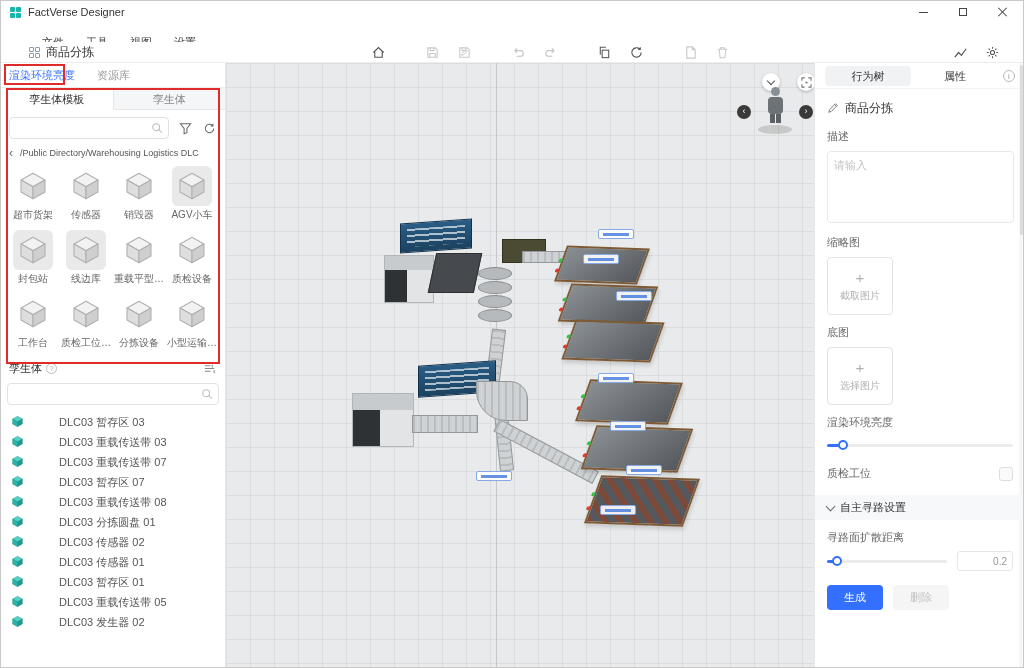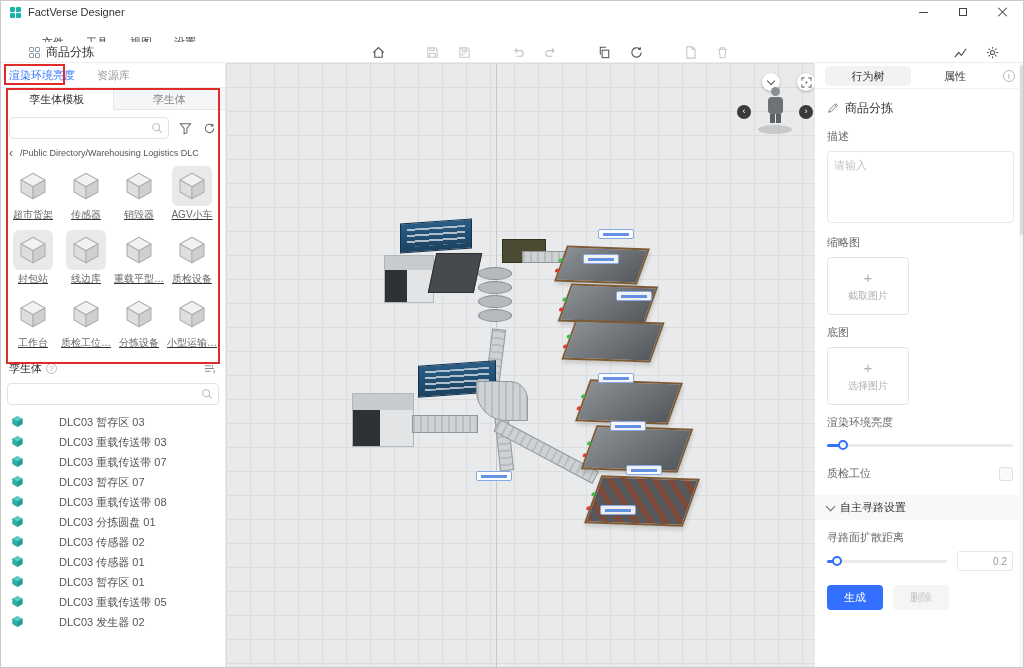--- a/index.html
+++ b/index.html
@@ -53,21 +53,21 @@
   .lib-tab.active { background:#fff; color:#333; border-right:1px solid #e7e7e7; border-bottom-color:#fff; }
   .search-row { display:flex; align-items:center; padding:7px 8px 5px 8px; gap:8px; }
   .search-box { position:relative; flex:1; height:22px; }
   .search-box input { width:100%; height:22px; border:1px solid #e2e2e2; border-radius:4px; padding:0 22px 0 8px; font-size:11px; color:#333; outline:none; background:#fff; }
   .search-box svg.mag { position:absolute; right:6px; top:5px; width:12px; height:12px; }
   .icon-btn { width:16px; height:16px; display:flex; align-items:center; justify-content:center; }
   .icon-btn svg { width:13px; height:13px; }
   .breadcrumb-row { display:flex; align-items:center; padding:2px 8px 4px 8px; color:#555; }
   .bc-back { font-size:12px; color:#666; margin-right:3px; width:8px; }
   .bc-text { font-size:9px; white-space:nowrap; overflow:hidden; }
-  .tpl-grid { display:grid; grid-template-columns:repeat(4,1fr); padding:2px 6px; row-gap:8px;text-decoration:underline; }
+  .tpl-grid { display:grid; grid-template-columns:repeat(4,1fr); padding:2px 6px; row-gap:8px; }
   .tpl-item { display:flex; flex-direction:column; align-items:center; width:52px; }
   .cube-wrap { width:40px; height:40px; display:flex; align-items:center; justify-content:center; border-radius:6px; }
   .tpl-item.selected .cube-wrap { background:#e9e9ea; }
   .cube { width:32px; height:32px; }
   .twin-cube { width:13px; height:13px; flex:none; }
   .tpl-label { margin-top:2px; font-size:10px; color:#666; max-width:52px; white-space:nowrap; overflow:hidden; text-overflow:ellipsis; text-align:center; }
   .twins-header { display:flex; align-items:center; height:24px; padding:0 8px; margin-top:4px; }
   .twins-title { font-size:11px; color:#333; }
   .help-circ { width:11px; height:11px; border:1px solid #bbb; border-radius:50%; margin-left:4px; color:#aaa; font-size:8px; line-height:10px; text-align:center; }
   .layout-ic { margin-left:auto; }
@@ -83,21 +83,21 @@
   .right-tabs { display:flex; align-items:center; height:26px; padding:0 10px; gap:0; border-bottom:1px solid #f2f2f2; }
   .rtab { flex:1; text-align:center; line-height:20px; color:#333; font-size:11px; }
   .rtab.pill { background:#f1f2f4; border-radius:4px; max-width:86px; }
   .info-ic { width:12px; height:12px; border:1px solid #b9b9b9; border-radius:50%; color:#999; font-size:8px; text-align:center; line-height:11px; margin-left:4px; flex:none; }
   .rp-body { padding:8px 12px; }
   .rp-title-row { display:flex; align-items:center; gap:6px; height:22px; }
   .rp-title { font-size:12px; color:#333; }
   .rp-label { margin-top:10px; color:#666; font-size:11px; }
   .rp-textarea { margin-top:7px; width:187px; height:72px; border:1px solid #e8e8e8; border-radius:4px; resize:none; padding:6px; font-family:inherit; font-size:11px; color:#333; outline:none; }
   .rp-textarea::placeholder { color:#c4c4c4; }
-  .pick-box { margin-top:7px; width:82px; height:58px; border:1px solid #e4e4e4; border-radius:4px; display:flex; flex-direction:column; align-items:center; justify-content:center; color:#b0b0b0; background:#fff; }
+  .pick-box { margin-top:7px; width:66px; height:58px; border:1px solid #e4e4e4; border-radius:4px; display:flex; flex-direction:column; align-items:center; justify-content:center; color:#b0b0b0; background:#fff; }
   .pick-box .plus:before { content:"+"; font-size:15px; color:#b0b0b0; }
   .pick-box .pick-label { font-size:10px; margin-top:3px; }
   .slider { position:relative; margin-top:10px; height:10px; }
   .slider .track { position:absolute; left:0; right:0; top:4px; height:3px; background:#ebebec; border-radius:2px; }
   .slider .fill { position:absolute; left:0; top:4px; height:3px; background:#3370ff; border-radius:2px; }
   .slider .thumb { position:absolute; top:0; width:10px; height:10px; background:#fff; border:2px solid #3370ff; border-radius:50%; }
   .pp-row { display:flex; align-items:center; margin-top:16px; }
   .checkbox { margin-left:auto; width:14px; height:14px; border:1px solid #dedede; border-radius:3px; background:#fafafa; }
   .section-row { display:flex; align-items:center; gap:6px; margin:14px -12px 0 -12px; padding:5px 12px; background:#f7f8fa; color:#333; }
   .chev-d { width:7px; height:7px; border-left:1px solid #666; border-bottom:1px solid #666; transform:rotate(-45deg); margin-top:-3px; }

